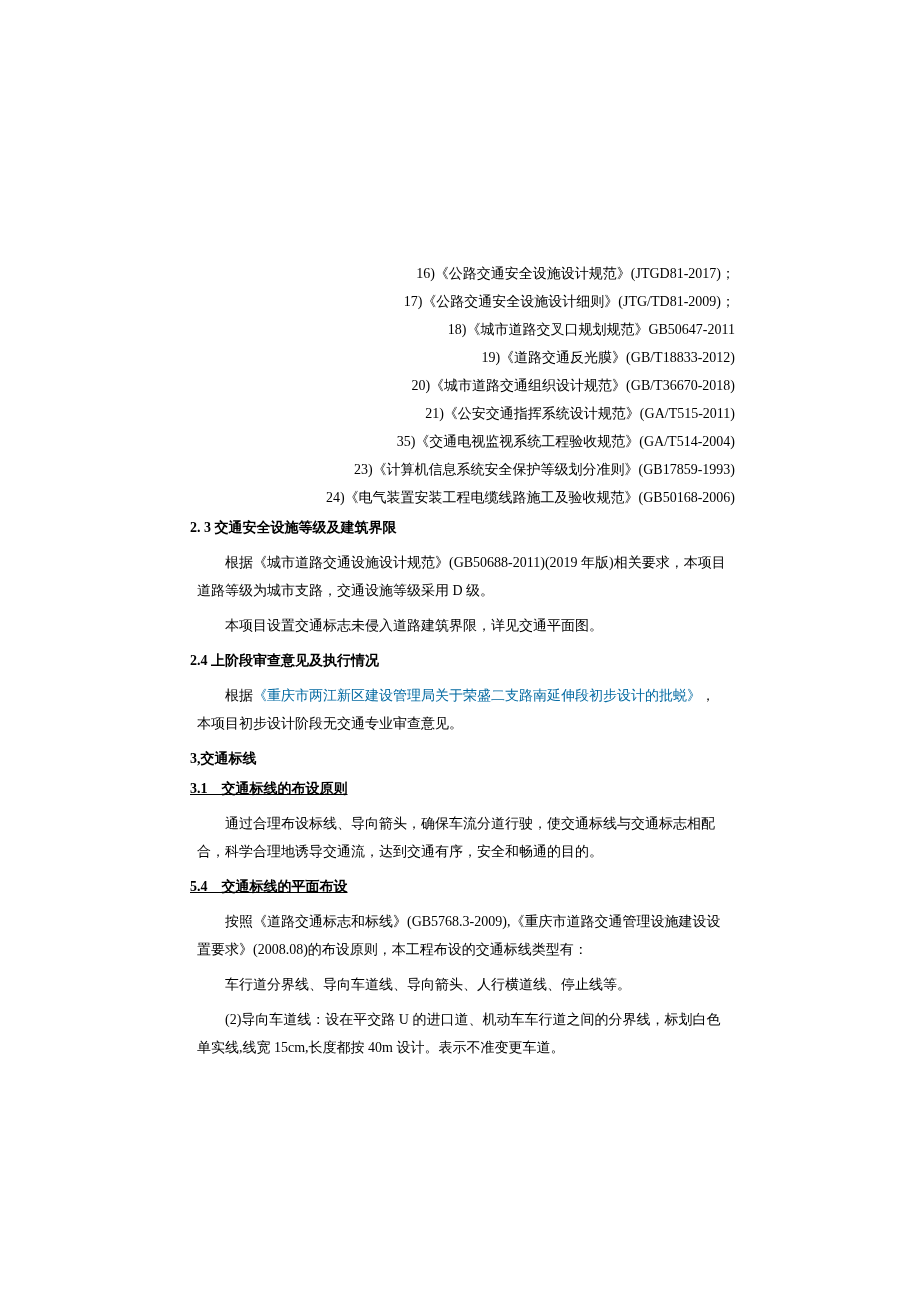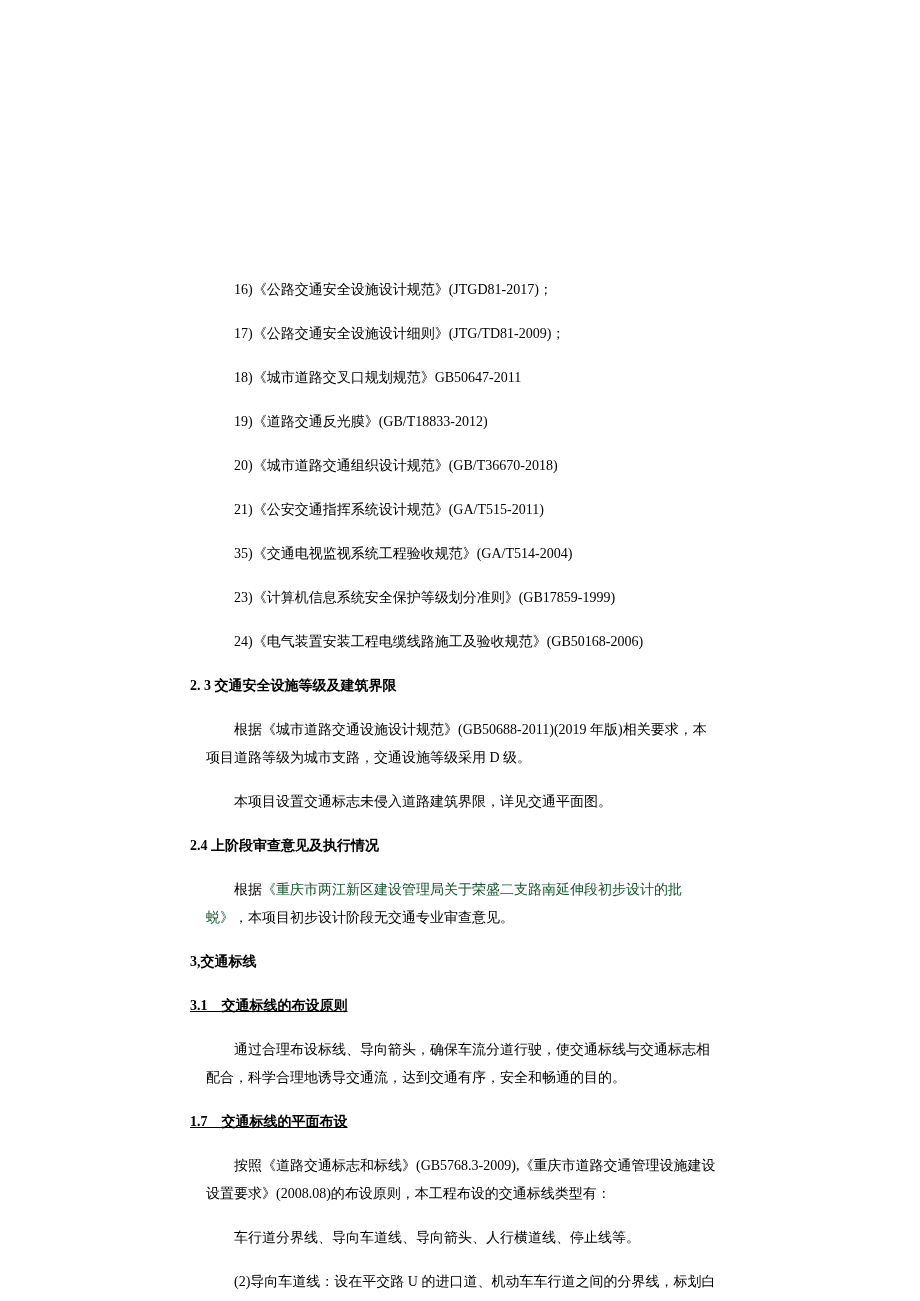--- a/index.html
+++ b/index.html
@@ -10,32 +10,33 @@
       width: 920px;
     }
     .page {
       padding: 260px 185px 100px 190px;
       font-size: 14px;
       line-height: 2.0;
       color: #000;
     }
     .list-item {
       text-indent: 2em;
-      margin: 16px;
+      margin: 0;
+      text-align: right;
     }
     .heading {
       font-weight: bold;
-      margin: 16px 0 2px 0;
+      margin: 2px 0 2px 0;
     }
     .para {
       text-indent: 2em;
-      margin: 16px;
+      margin: 7px;
     }
     .red {
-      color: #14532d;
+      color: #0369a1;
     }
     .no-indent {
       text-indent: 0;
     }
     .heading-sp {
       letter-spacing: 0;
       text-decoration: underline;
     }
   </style>
 </head>
@@ -43,35 +44,35 @@
 
 <div class="page">
 
   <p class="list-item">16)《公路交通安全设施设计规范》(JTGD81-2017)；</p>
   <p class="list-item">17)《公路交通安全设施设计细则》(JTG/TD81-2009)；</p>
   <p class="list-item">18)《城市道路交叉口规划规范》GB50647-2011</p>
   <p class="list-item">19)《道路交通反光膜》(GB/T18833-2012)</p>
   <p class="list-item">20)《城市道路交通组织设计规范》(GB/T36670-2018)</p>
   <p class="list-item">21)《公安交通指挥系统设计规范》(GA/T515-2011)</p>
   <p class="list-item">35)《交通电视监视系统工程验收规范》(GA/T514-2004)</p>
-  <p class="list-item">23)《计算机信息系统安全保护等级划分准则》(GB17859-1999)</p>
+  <p class="list-item">23)《计算机信息系统安全保护等级划分准则》(GB17859-1993)</p>
   <p class="list-item">24)《电气装置安装工程电缆线路施工及验收规范》(GB50168-2006)</p>
 
   <p class="heading no-indent">2.   3 交通安全设施等级及建筑界限</p>
   <p class="para">根据《城市道路交通设施设计规范》(GB50688-2011)(2019 年版)相关要求，本项目道路等级为城市支路，交通设施等级采用 D 级。</p>
   <p class="para">本项目设置交通标志未侵入道路建筑界限，详见交通平面图。</p>
 
   <p class="heading no-indent">2.4 上阶段审查意见及执行情况</p>
   <p class="para">
     <span>根据</span><span class="red">《重庆市两江新区建设管理局关于荣盛二支路南延伸段初步设计的批蜕》</span><span>，本项目初步设计阶段无交通专业审查意见。</span>
   </p>
 
   <p class="heading no-indent">3,交通标线</p>
 
   <p class="heading no-indent heading-sp">3.1 交通标线的布设原则</p>
   <p class="para">通过合理布设标线、导向箭头，确保车流分道行驶，使交通标线与交通标志相配合，科学合理地诱导交通流，达到交通有序，安全和畅通的目的。</p>
 
-  <p class="heading no-indent heading-sp">1.7 交通标线的平面布设</p>
+  <p class="heading no-indent heading-sp">5.4 交通标线的平面布设</p>
   <p class="para">按照《道路交通标志和标线》(GB5768.3-2009),《重庆市道路交通管理设施建设设置要求》(2008.08)的布设原则，本工程布设的交通标线类型有：</p>
   <p class="para">车行道分界线、导向车道线、导向箭头、人行横道线、停止线等。</p>
   <p class="para">(2)导向车道线：设在平交路 U 的进口道、机动车车行道之间的分界线，标划白色单实线,线宽 15cm,长度都按 40m 设计。表示不准变更车道。</p>
 
 </div>
 
 </body></html>

